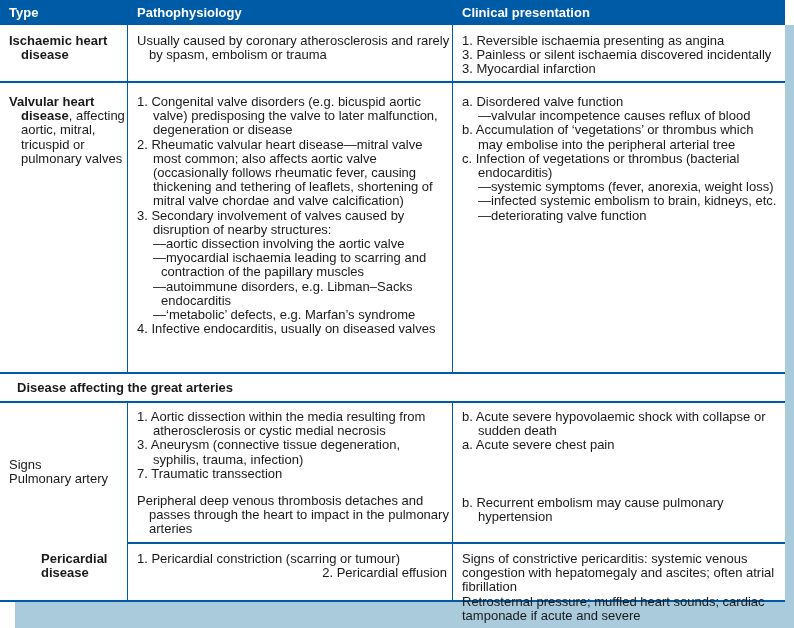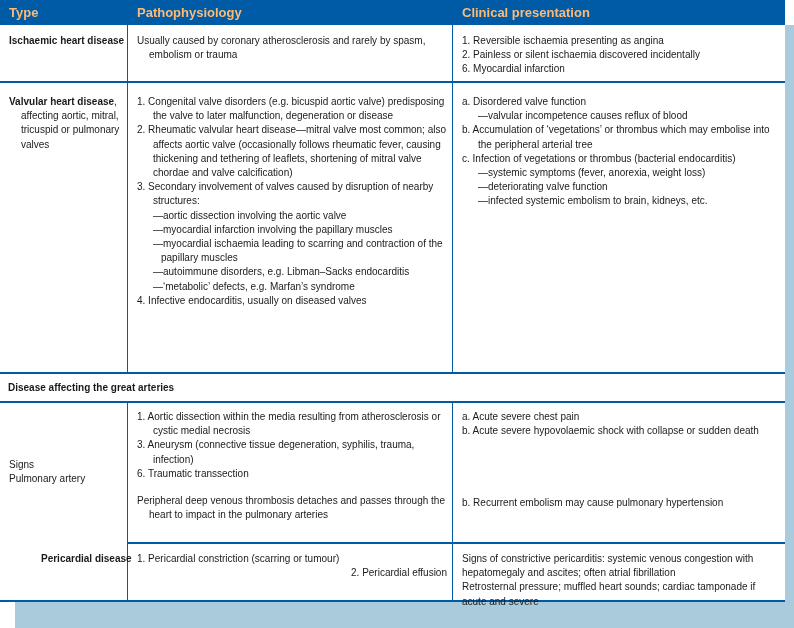--- a/index.html
+++ b/index.html
@@ -1,26 +1,26 @@
 <!DOCTYPE html>
 <html><head>
 <meta charset="utf-8">
 <style>
   html, body { margin:0; padding:0; }
   body { width:794px; height:628px; background:#ffffff; position:relative; overflow:hidden;
          font-family:"Liberation Sans", "DejaVu Sans", sans-serif; color:#1a1a1a; }
   .shadow { position:absolute; left:15px; top:25px; width:779px; height:603px; background:#a9cbdc; }
   .table-wrap { position:absolute; left:0; top:0; width:785px; height:602px; background:#ffffff;
                 border-bottom:2px solid #005ba6; box-sizing:border-box; }
-  .header { position:absolute; left:0; top:0; width:785px; height:25px; background:#005ba6; color:#fdba74;
+  .header { position:absolute; left:0; top:0; width:785px; height:25px; background:#005ba6; color:#ffffff;
             font-weight:bold; font-size:13px; }
   .header div { position:absolute; top:5px; }
   .hline { position:absolute; left:0; width:785px; height:2px; background:#005ba6; }
   .vline { position:absolute; width:1px; background:#005ba6; }
-  .cell { position:absolute; font-size:10px; line-height:14.2px; }
+  .cell { position:absolute; font-size:13px; line-height:14.2px; }
   .bold { font-weight:bold; }
   .item { padding-left:16px; text-indent:-16px; }
   .dash { padding-left:16px; text-indent:0; }
   .dash-i { padding-left:24px; text-indent:-8px; }
   .hang { padding-left:12px; text-indent:-12px; }
 </style>
 </head>
 <body>
 
 <div class="shadow"></div>
@@ -39,63 +39,62 @@
 
   <div class="hline" style="top:81px;"></div>
   <div class="hline" style="top:372px;"></div>
   <div class="hline" style="top:401px;"></div>
   <div class="hline" style="top:542px; left:127px; width:658px;"></div>
 
   <div class="cell bold hang" style="left:9px; top:34px; width:110px;">Ischaemic heart disease</div>
   <div class="cell hang" style="left:137px; top:34px; width:305px;">Usually caused by coronary atherosclerosis and rarely by spasm, embolism or trauma</div>
   <div class="cell" style="left:462px; top:34px; width:318px;">
     <div class="item">1. Reversible ischaemia presenting as angina</div>
-    <div class="item">2. Painless or silent ischaemia discovered incidentally</div>
-    <div class="item">6. Myocardial infarction</div>
+    <div class="item">3. Painless or silent ischaemia discovered incidentally</div>
+    <div class="item">3. Myocardial infarction</div>
   </div>
 
   <div class="cell hang" style="left:9px; top:95px; width:112px;">
     <span class="bold">Valvular heart disease</span><span>, affecting aortic, mitral, tricuspid or pulmonary valves</span>
   </div>
   <div class="cell" style="left:137px; top:95px; width:310px;">
     <div class="item">1. Congenital valve disorders (e.g. bicuspid aortic valve) predisposing the valve to later malfunction, degeneration or disease</div>
     <div class="item">2. Rheumatic valvular heart disease—mitral valve most common; also affects aortic valve (occasionally follows rheumatic fever, causing thickening and tethering of leaflets, shortening of mitral valve chordae and valve calcification)</div>
     <div class="item">3. Secondary involvement of valves caused by disruption of nearby structures:</div>
     <div class="dash-i">—aortic dissection involving the aortic valve</div>
-    <div class="dash-i">—myocardial infarction involving the papillary muscles</div>
     <div class="dash-i">—myocardial ischaemia leading to scarring and contraction of the papillary muscles</div>
     <div class="dash-i">—autoimmune disorders, e.g. Libman–Sacks endocarditis</div>
     <div class="dash-i">—‘metabolic’ defects, e.g. Marfan’s syndrome</div>
     <div class="item">4. Infective endocarditis, usually on diseased valves</div>
   </div>
   <div class="cell" style="left:462px; top:95px; width:318px;">
     <div class="item">a. Disordered valve function</div>
     <div class="dash">—valvular incompetence causes reflux of blood</div>
     <div class="item">b. Accumulation of ‘vegetations’ or thrombus which may embolise into the peripheral arterial tree</div>
     <div class="item">c. Infection of vegetations or thrombus (bacterial endocarditis)</div>
     <div class="dash">—systemic symptoms (fever, anorexia, weight loss)</div>
+    <div class="dash">—infected systemic embolism to brain, kidneys, etc.</div>
     <div class="dash">—deteriorating valve function</div>
-    <div class="dash">—infected systemic embolism to brain, kidneys, etc.</div>
   </div>
 
-  <div class="cell bold" style="left:0; top:381px; width:600px;padding-left:8px;">Disease affecting the great arteries</div>
+  <div class="cell bold" style="left:9px; top:381px; width:600px;padding-left:8px;">Disease affecting the great arteries</div>
 
   <div class="cell" style="left:9px; top:458px; width:112px;">
     <div>Signs</div>
     <div>Pulmonary artery</div>
   </div>
   <div class="cell" style="left:137px; top:410px; width:310px;">
     <div class="item">1. Aortic dissection within the media resulting from atherosclerosis or cystic medial necrosis</div>
     <div class="item">3. Aneurysm (connective tissue degeneration, syphilis, trauma, infection)</div>
-    <div class="item">6. Traumatic transsection</div>
+    <div class="item">7. Traumatic transsection</div>
   </div>
   <div class="cell hang" style="left:137px; top:494px; width:310px;">Peripheral deep venous thrombosis detaches and passes through the heart to impact in the pulmonary arteries</div>
   <div class="cell" style="left:462px; top:410px; width:318px;">
+    <div class="item">b. Acute severe hypovolaemic shock with collapse or sudden death</div>
     <div class="item">a. Acute severe chest pain</div>
-    <div class="item">b. Acute severe hypovolaemic shock with collapse or sudden death</div>
   </div>
   <div class="cell" style="left:462px; top:496px; width:318px;">
     <div class="item">b. Recurrent embolism may cause pulmonary hypertension</div>
   </div>
 
   <div class="cell bold" style="left:9px; top:552px; width:115px;margin-left:32px;">Pericardial disease</div>
   <div class="cell" style="left:137px; top:552px; width:310px;">
     <div class="item">1. Pericardial constriction (scarring or tumour)</div>
     <div class="item" style="text-align:right;">2. Pericardial effusion</div>
   </div>

